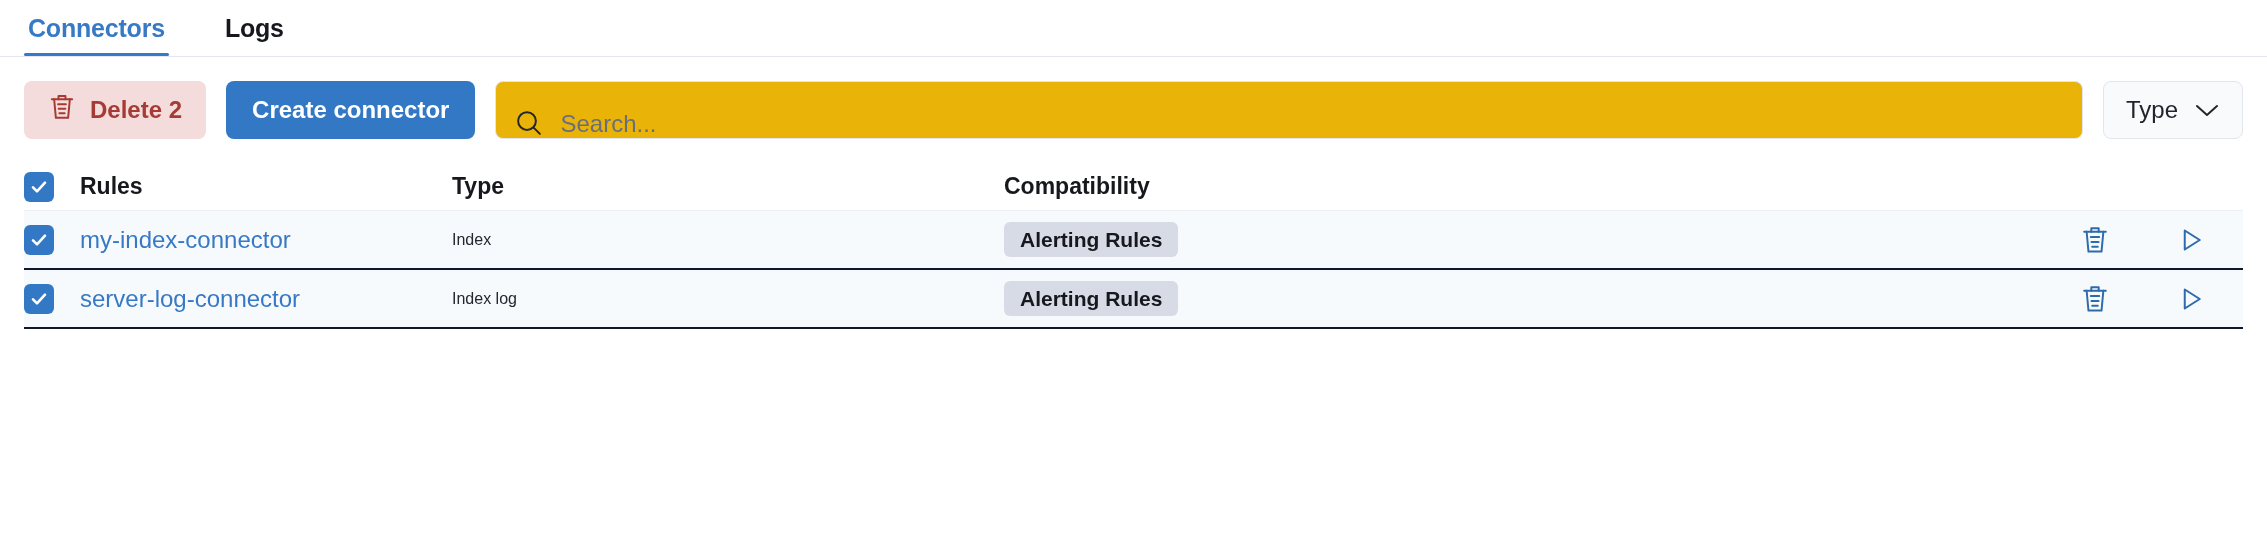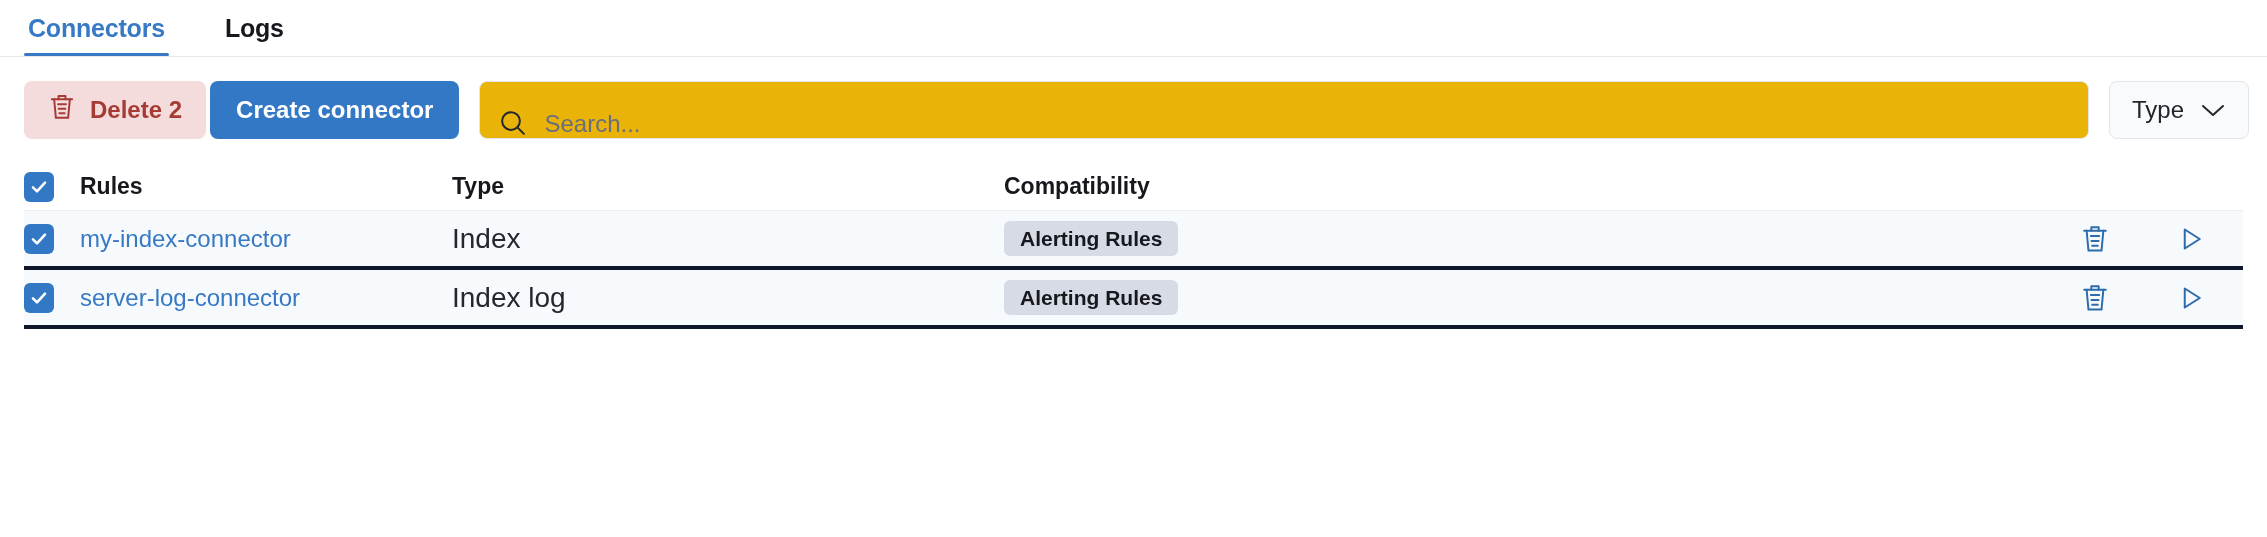--- a/index.html
+++ b/index.html
@@ -49,21 +49,21 @@
     left: 0; right: 0; bottom: 0;
     height: 3px;
     background: #3779c4;
     border-radius: 2px;
   }
 
   
   .toolbar {
     display: flex;
     align-items: center;
-    padding: 24px 18px 0 24px;
+    padding: 24px 24px 0 24px;
     height: 82px;
   }
 
   .btn {
     height: 58px;
     display: inline-flex;
     align-items: center;
     justify-content: center;
     border: none;
     border-radius: 8px;
@@ -79,21 +79,21 @@
     color: #a63a34;
     padding: 0 24px;
     gap: 14px;
   }
   .btn-delete .label { line-height: 1; }
 
   .btn-create {
     background: #3278c4;
     color: #ffffff;
     padding: 0 26px;
-    margin-left: 4px;
+    margin-left: 20px;
   }
 
   .search-wrap {
     position: relative;
     flex: 1 1 auto;
     margin-left: 20px;
     margin-right: 20px;
     height: 58px;
     background: #eab308;
     border: 1px solid #e2e5ec;
@@ -140,21 +140,21 @@
 
   
   .table {
     margin-top: 24px;
     padding: 0 24px;
   }
   .row {
     display: flex;
     align-items: center;
     height: 59px;
-    border-bottom: 4px solid #0f172a;
+    border-bottom: 2px solid #0f172a;
   }
   .row.head {
     height: 48px;
     border-bottom: 1px solid #eceef2;
   }
   .row.data {
     background: #f7fafd;
     height: 59px;
   }
 
@@ -195,21 +195,21 @@
     color: #16181d;
   }
 
   .link {
     font-size: 24px;
     color: #3779c4;
     text-decoration: none;
     cursor: pointer;
   }
   .cell-text {
-    font-size: 28px;
+    font-size: 16px;
     color: #24272e;
   }
 
   .badge {
     display: inline-block;
     background: #d7dbe6;
     color: #16181d;
     font-size: 21px;
     font-weight: bold;
     border-radius: 6px;

